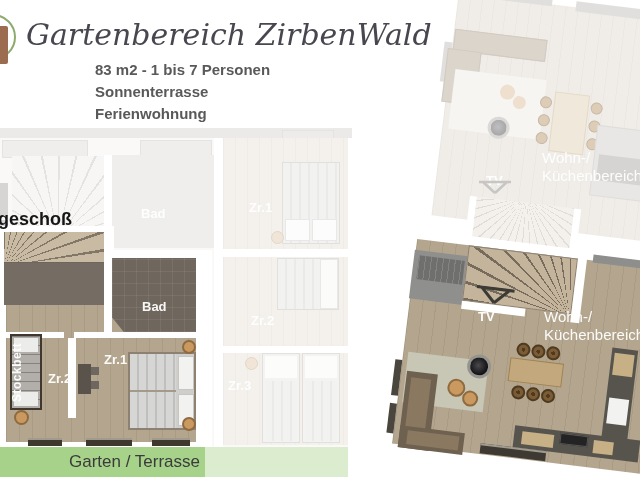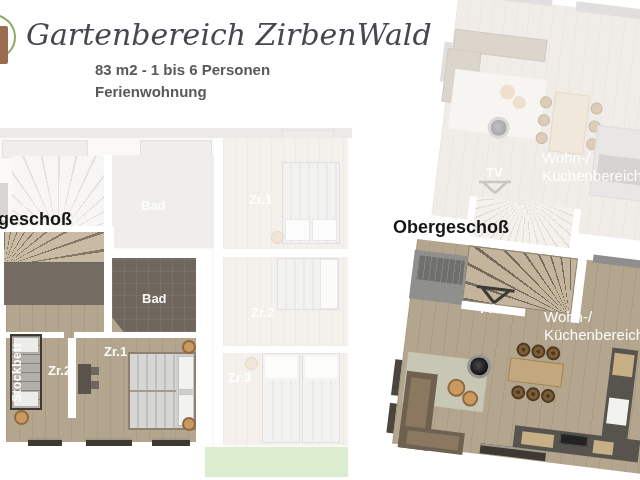--- a/index.html
+++ b/index.html
@@ -7,21 +7,21 @@
           font-family:"Liberation Sans",sans-serif;}
   .a{position:absolute;box-sizing:border-box;}
   .circ{border-radius:50%;}
   
   .title{font-family:"DejaVu Serif",serif;font-style:italic;font-size:30px;line-height:42px;
          color:#47474f;white-space:nowrap;}
   .subline{font-size:15px;line-height:22px;font-weight:bold;color:#595959;white-space:nowrap;}
   
   .floorlab{font-size:18px;font-weight:bold;color:#161616;white-space:nowrap;}
   
-  .rlab{font:600 13px/15px "Liberation Sans",sans-serif;color:rgba(255,255,255,.95);white-space:nowrap;}
+  .rlab{font:600 13px/15px "Liberation Sans",sans-serif;color:rgba(255,255,255,.95);white-space:nowrap;margin-top:8px;}
   .rlab2{font:400 15px/18px "Liberation Sans",sans-serif;color:rgba(255,255,255,.95);white-space:nowrap;}
   .vlab{writing-mode:vertical-rl;transform:rotate(180deg);text-align:center;
         font:600 12px "Liberation Sans",sans-serif;color:rgba(255,255,255,.95);letter-spacing:.5px;}
   .terrtext{font-size:17px;line-height:30px;color:#3b3b3b;text-align:right;padding-right:5px;white-space:nowrap;}
   
   .wood{background-color:#b4a68e;background-image:repeating-linear-gradient(90deg,rgba(70,60,45,.10) 0 1px,transparent 1px 13px);}
   .woodlight{background-color:#e4ded3;background-image:repeating-linear-gradient(90deg,rgba(120,110,95,.12) 0 1px,transparent 1px 12px);}
   .tiles{background-image:repeating-linear-gradient(0deg,rgba(255,255,255,.07) 0 1px,transparent 1px 12px),
          repeating-linear-gradient(90deg,rgba(255,255,255,.07) 0 1px,transparent 1px 12px);}
   .duvet{background:repeating-linear-gradient(90deg,#d6d6d4 0 7px,#bfbfbd 7px 9px);}
@@ -39,21 +39,22 @@
 <body>
 
 <div id="canvas">
 
   <div class="a" style="left:0;top:0;width:24px;height:72px;overflow:visible;">
     <div class="a circ" style="left:-30px;top:14px;width:46px;height:46px;border:2px solid #8cab6d;"></div>
     <div class="a" style="left:-8px;top:26px;width:16px;height:38px;background:#9c6c50;border-radius:2px;"></div>
   </div>
   <div class="a title" style="left:26px;top:14px;">Gartenbereich ZirbenWald</div>
   <div class="a" style="left:95px;top:59px;">
-    <div class="subline">83 m2  - 1 bis 6 Personen</div>
+    <div class="subline">83 m2  - 1 bis 7 Personen</div>
+    <div class="subline">Sonnenterrasse</div>
     <div class="subline">Ferienwohnung</div>
   </div>
 
   <div class="a fadeL" style="inset:0;">
     <div class="a" style="left:0;top:128px;width:352px;height:319px;background:#f3f2ef;"></div>
     <div class="a" style="left:0;top:128px;width:352px;height:10px;background:#cfccc8;"></div>
     <div class="a" style="left:2px;top:140px;width:86px;height:18px;background:#d8d6d2;border:1px solid #bdbab6;"></div>
     <div class="a" style="left:140px;top:140px;width:72px;height:16px;background:#d8d6d2;border:1px solid #bdbab6;"></div>
     <div class="a" style="left:282px;top:130px;width:52px;height:28px;background:#d3d1cd;border:1px solid #bdbab6;"></div>
     <div class="a" style="left:0;top:183px;width:8px;height:32px;background:#9b9793;"></div>
@@ -131,20 +132,23 @@
     <div class="a stool" style="left:182px;top:417px;width:14px;height:14px;"></div>
 
     <div class="a" style="left:28px;top:438px;width:34px;height:8px;background:#3e382f;border-top:2px solid #a19a8f;"></div>
     <div class="a" style="left:86px;top:438px;width:46px;height:8px;background:#3e382f;border-top:2px solid #a19a8f;"></div>
     <div class="a" style="left:152px;top:438px;width:38px;height:8px;background:#3e382f;border-top:2px solid #a19a8f;"></div>
 
     <div class="a rlab" style="left:142px;top:291px;">Bad</div>
     <div class="a rlab" style="left:104px;top:344px;">Zr.1</div>
     <div class="a rlab" style="left:48px;top:363px;">Zr.2</div>
 
+    <div class="a" style="left:0;top:447px;width:205px;height:30px;background:#a6d28a;">
+      <div class="terrtext">Garten / Terrasse</div>
+    </div>
   </div>
 
   <div class="a floorlab" style="left:-2px;top:209px;">geschoß</div>
 
   <div class="a fadeR" style="inset:0;">
     <div class="a" style="left:452px;top:-18px;width:268px;height:272px;transform:rotate(7deg);transform-origin:0 0;background:#fff;">
       <div class="a woodlight" style="left:8px;top:10px;width:252px;height:224px;background-color:#ddd6ca;"></div>
       <div class="a" style="left:36px;top:2px;width:66px;height:10px;background:#b7b5b1;"></div>
       <div class="a" style="left:126px;top:4px;width:70px;height:10px;background:#b7b5b1;"></div>
 
@@ -231,15 +235,14 @@
         <div class="a" style="left:3px;top:50px;width:20px;height:26px;background:#f2f2f0;"></div>
       </div>
       <div class="a" style="left:96px;top:201px;width:66px;height:10px;background:#3e3a33;border-top:2px solid #a19a8f;"></div>
     </div>
 
     <div class="a rlab" style="left:478px;top:301px;">TV</div>
     <div class="a rlab2" style="left:544px;top:308px;">Wohn-/</div>
     <div class="a rlab2" style="left:544px;top:326px;">Küchenbereich</div>
   </div>
 
-  <div class="a floorlab" style="left:393px;top:217px;">Obergeschoß</div>
 
 </div>
 
 </body></html>

